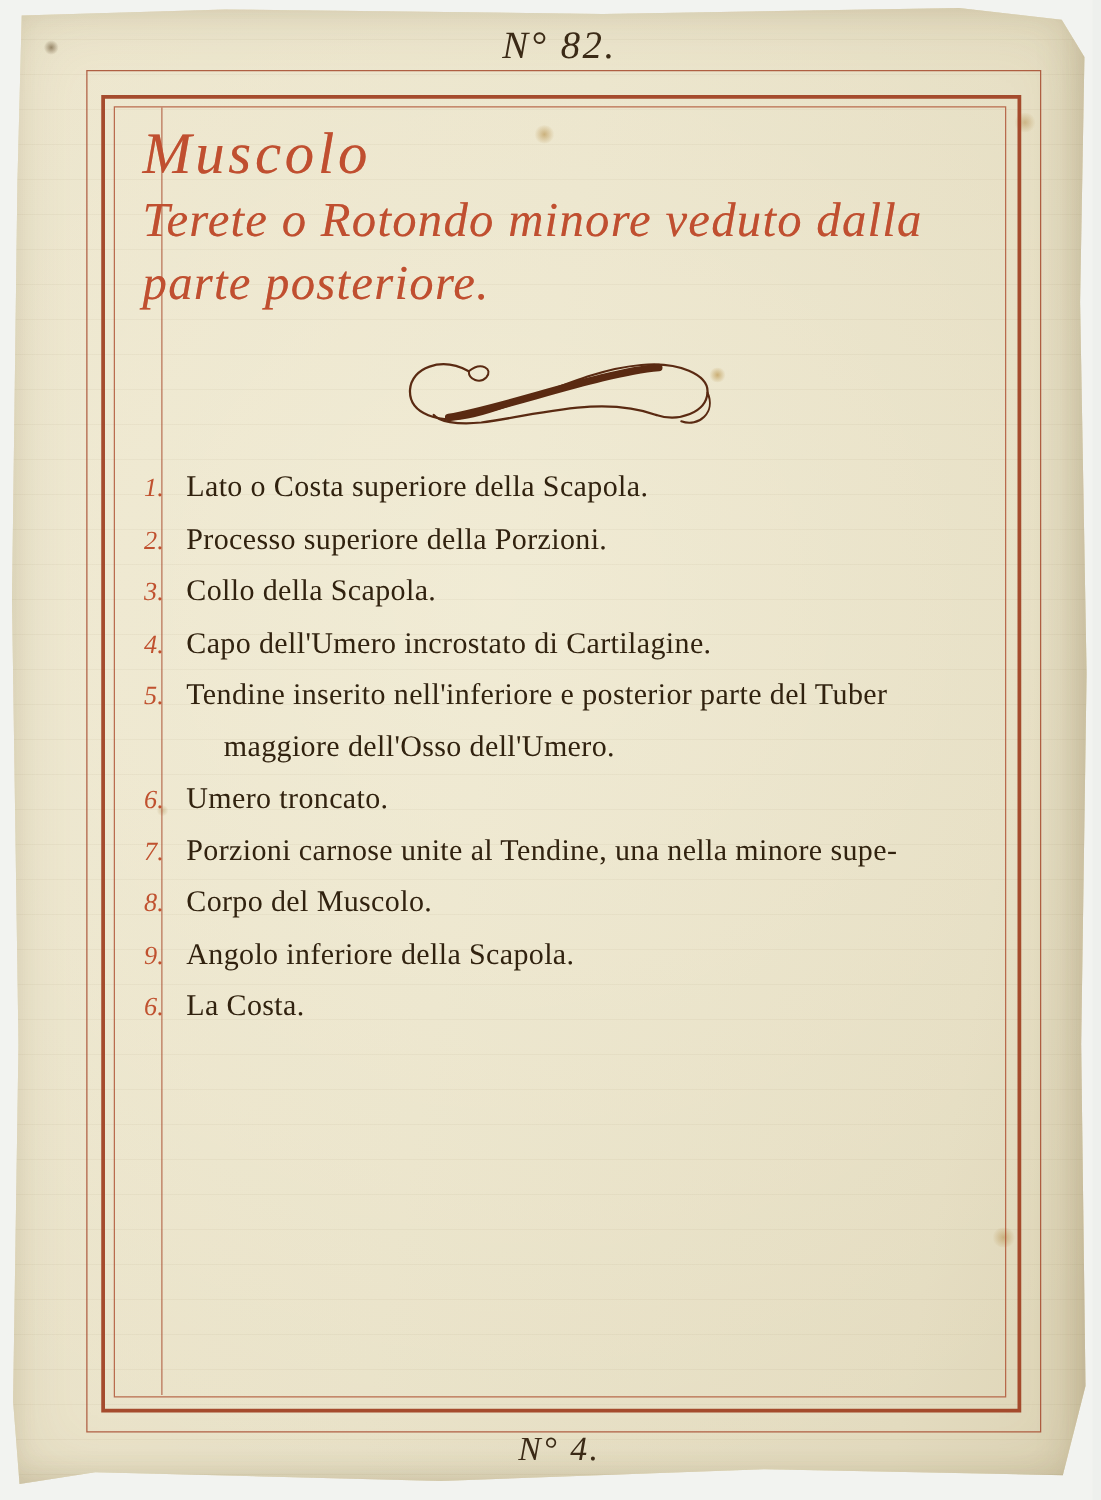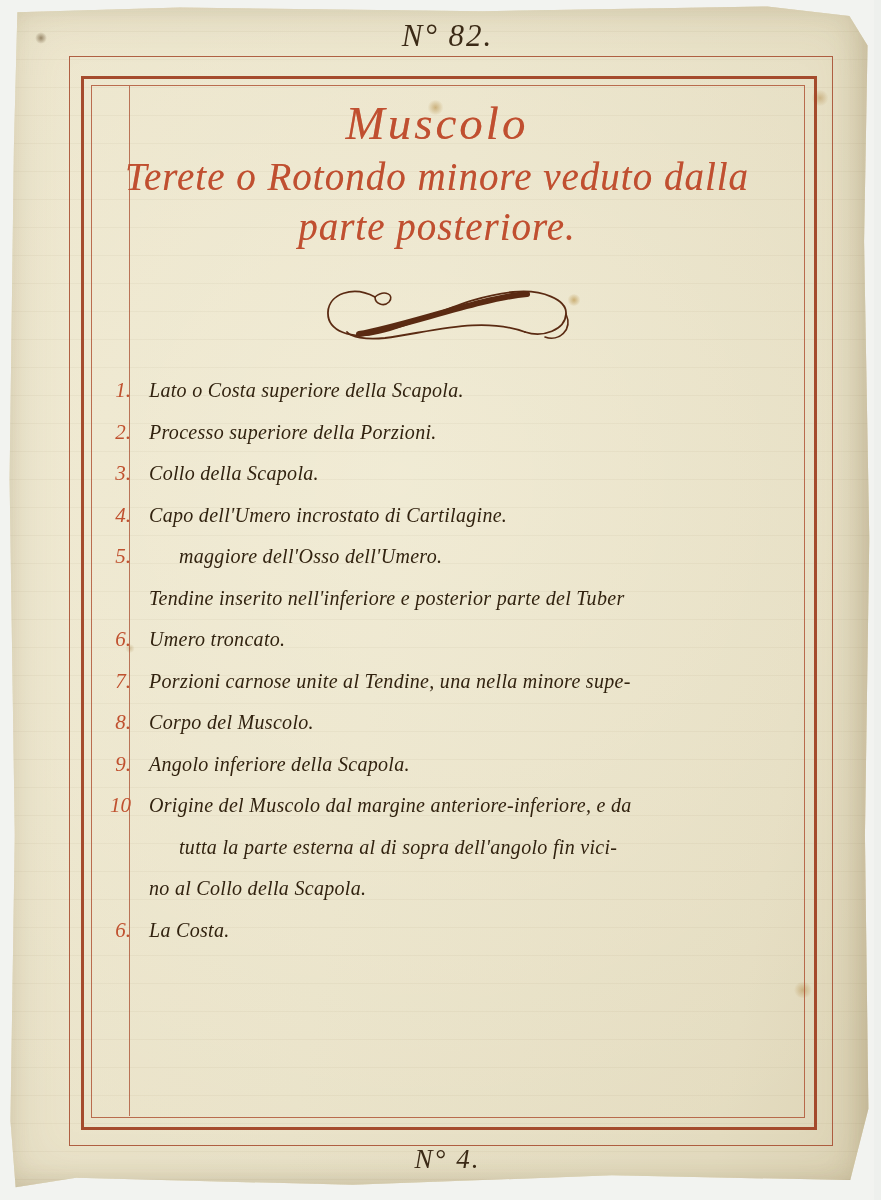--- a/index.html
+++ b/index.html
@@ -25,31 +25,31 @@
     border:3.6px solid rgba(158,62,31,.92);}
   .frame-inner{position:absolute;left:84px;top:81px;width:712px;height:1031px;
     border:1.3px solid rgba(172,78,46,.8);}
   .margin-rule{position:absolute;left:122px;top:82px;width:1.4px;height:1030px;
     background:rgba(168,76,45,.75);}
   
   .mark{position:absolute;left:0;width:881px;text-align:center;color:#3b2a16;
     font-style:italic;letter-spacing:2px;}
   .mark.top{top:14px;font-size:31px;}
   .mark.bottom{top:1140px;font-size:27px;}
-  .title{position:absolute;left:77px;width:706px;text-align:center;color:#c04f30;
+  .title{position:absolute;left:107px;width:706px;text-align:left;color:#c04f30;
     font-style:italic;text-shadow:0 0 .5px rgba(192,79,48,.5);}
   .title.l1{top:92px;font-size:47px;letter-spacing:3px;}
   .title.l2{top:150px;font-size:39px;letter-spacing:1px;}
   .title.l3{top:200px;font-size:39px;letter-spacing:1px;}
   .flourish{position:absolute;left:308px;top:276px;width:270px;height:70px;}
   .list{position:absolute;left:84px;top:366px;width:716px;color:#31220f;}
   .row{display:flex;align-items:flex-start;}
   .num{width:40px;flex:0 0 40px;text-align:right;color:#c0512f;font-size:21px;
     font-style:italic;line-height:41.5px;padding-right:4px;}
-  .txt{flex:1;padding-left:14px;font-size:20px;font-style:italic;line-height:41.5px;
+  .txt{flex:1;padding-left:14px;font-size:24px;line-height:41.5px;
     letter-spacing:.3px;}
   .line.cont{padding-left:30px;}
   
   .stain{position:absolute;border-radius:50%;pointer-events:none;}
   .s1{left:28px;top:28px;width:12px;height:12px;
       background:radial-gradient(circle,rgba(85,60,25,.55),rgba(85,60,25,0) 70%);}
   .s2{left:420px;top:96px;width:17px;height:15px;
       background:radial-gradient(circle,rgba(170,125,45,.5),rgba(170,125,45,0) 70%);}
   .s3{left:560px;top:290px;width:14px;height:12px;
       background:radial-gradient(circle,rgba(175,130,45,.55),rgba(175,130,45,0) 70%);}
@@ -114,22 +114,22 @@
       </div>
       <div class="row">
         <div class="num">4.</div>
         <div class="txt">
             <div class="line">Capo dell'Umero incrostato di Cartilagine.</div>
           </div>
       </div>
       <div class="row">
         <div class="num">5.</div>
         <div class="txt">
+          <div class="line">Tendine inserito nell'inferiore e posterior parte del Tuber</div>
           <div class="line cont">maggiore dell'Osso dell'Umero.</div>
-          <div class="line">Tendine inserito nell'inferiore e posterior parte del Tuber</div>
         </div>
       </div>
       <div class="row">
         <div class="num">6.</div>
         <div class="txt">
             <div class="line">Umero troncato.</div>
           </div>
       </div>
       <div class="row">
         <div class="num">7.</div>
@@ -143,28 +143,20 @@
             <div class="line">Corpo del Muscolo.</div>
           </div>
       </div>
       <div class="row">
         <div class="num">9.</div>
         <div class="txt">
             <div class="line">Angolo inferiore della Scapola.</div>
           </div>
       </div>
       <div class="row">
-        <div class="num">10</div>
-        <div class="txt">
-          <div class="line">Origine del Muscolo dal margine anteriore-inferiore, e da</div>
-          <div class="line cont">tutta la parte esterna al di sopra dell'angolo fin vici-</div>
-          <div class="line">no al Collo della Scapola.</div>
-        </div>
-      </div>
-      <div class="row">
         <div class="num">6.</div>
         <div class="txt">
             <div class="line">La Costa.</div>
           </div>
       </div>
     </div>
 
     <div class="mark bottom">N° 4.</div>
   </div>
 </div>

